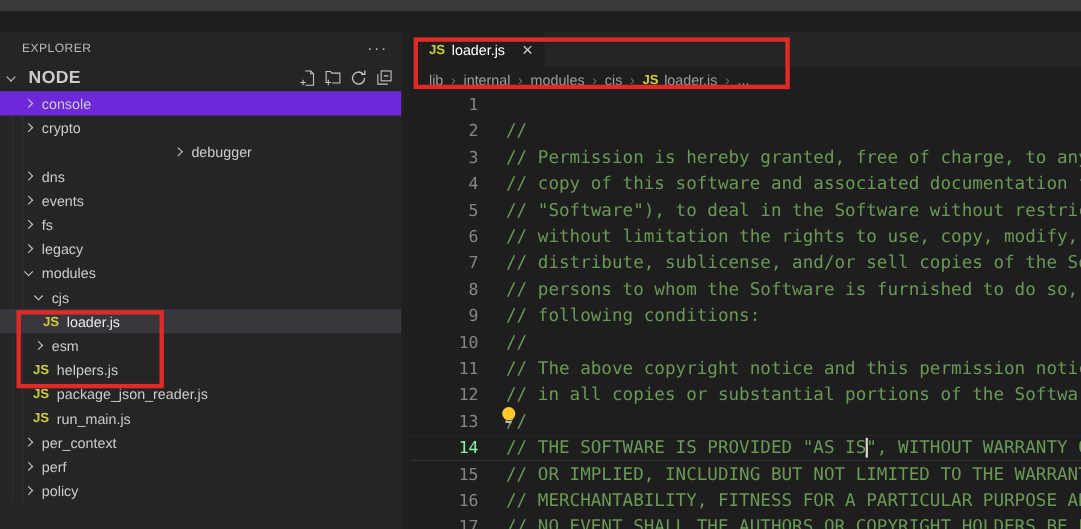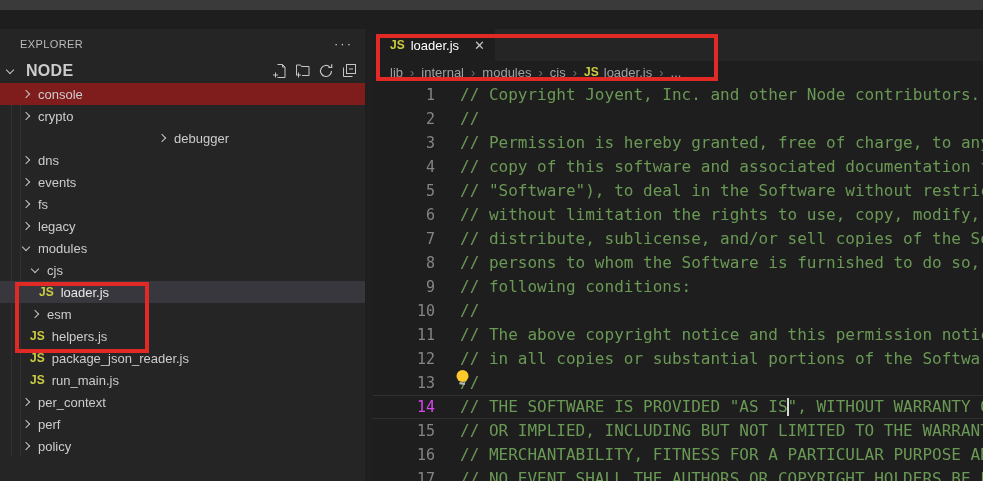--- a/index.html
+++ b/index.html
@@ -24,21 +24,21 @@
   .ellipsis-menu { color: #cccccc; font-size: 13px; letter-spacing: 2px; line-height: 10px; cursor: pointer; }
   .section-header { height: 24px; display: flex; align-items: center; font-size: 16px; font-weight: bold; color: #cccccc; padding-left: 5px; }
   .section-header .label { margin-left: 4px; letter-spacing: .3px; }
   .section-actions { margin-left: auto; margin-right: 16px; display: flex; gap: 7px; }
   .section-actions svg { display: block; cursor: pointer; }
 
   .tree { position: relative; }
   .guide { position: absolute; top: 0; bottom: 0; width: 1px; background: #313131; }
   .g1 { left: 11px; } .g2 { left: 20px; }
   .row { height: 22px; display: flex; align-items: center; font-size: 13px; color: #cccccc; width: 365px; cursor: pointer; position: relative; }
-  .row.hl { background: #7f1d1d; align-items: center; }
+  .row.hl { background: #6d28d9; align-items: center; }
   .row.selected { background: #37373d; color: #e8e8e8; }
   .chev { display: inline-block; width: 6px; height: 6px; border-right: 1.3px solid #c5c5c5; border-bottom: 1.3px solid #c5c5c5; margin: 0 9px 0 2px; flex: none; }
   .chev.right { transform: rotate(-45deg); }
   .chev.down  { transform: rotate(45deg); margin-top: -3px; }
   .jsbadge { color: #cbcb41; font-weight: bold; font-size: 12px; margin-right: 7px; flex: none; font-family: Liberation Sans, sans-serif; }
 
   
   .editor { flex: 1; min-width: 0; display: flex; flex-direction: column; background: #1e1e1e; position: relative; }
   .tabbar { height: 32px; background: #252526; display: flex; flex: none; }
   .tab { width: 122px; background: #1e1e1e; display: flex; align-items: center; padding: 0 10px 0 17px; font-size: 13px; color: #ffffff; flex: none; cursor: pointer; }
@@ -46,21 +46,21 @@
   .tab-close { margin-left: auto; color: #c5c5c5; font-size: 13px; cursor: pointer; }
   .breadcrumb { height: 22px; display: flex; align-items: center; padding-left: 17px; font-size: 13px; color: #a0a0a0; flex: none; white-space: nowrap; }
   .bc-item { cursor: pointer; }
   .bc-sep { color: #6e6e6e; margin: 0 7px; font-size: 13px; }
   .breadcrumb .jsbadge { margin-right: 5px; }
 
   .code { position: relative; flex: 1; overflow: hidden; font-family: "DejaVu Sans Mono", "Liberation Mono", monospace; font-size: 16px; }
   .cline { height: 24px; line-height: 24px; display: flex; white-space: pre; }
   .cline.active { box-shadow: inset 0 1px 0 #303030, inset 0 -1px 0 #303030; }
   .lnum { width: 62px; text-align: right; color: #858585; font-size: 15px; flex: none; cursor: text; }
-  .cline.active .lnum { color: #d946ef; }
+  .cline.active .lnum { color: #86efac; }
   .ltext { margin-left: 25px; color: #6a9955; cursor: text; }
   .caret { display: inline-block; width: 2px; height: 18px; background: #d7d7d7; margin: 0 -1px; vertical-align: middle; position: relative; top: -1px; }
 
   .lightbulb { position: absolute; left: 81px; top: 286px; z-index: 5; cursor: pointer; }
 
   
   .annot { position: absolute; border: 4px solid #e12a26; z-index: 20; pointer-events: none; }
 </style>
 </head>
 <body>
@@ -195,21 +195,21 @@
         <span class="bc-sep">›</span>
         <span class="bc-item">...</span>
       </div>
     <div class="code">
       <div class="lightbulb">
         <svg width="17" height="19" viewBox="0 0 17 19">
           <circle cx="8.5" cy="7" r="6" fill="#fdca29"></circle>
           <rect x="5.5" y="13.4" width="5.5" height="2.2" fill="#b9b9b9" transform="rotate(8 8 14)"></rect>
         </svg>
       </div>
-    <div class="cline"><span class="lnum">1</span><span class="ltext">// Copyright Joyent, Inc. and other Node contributors.</span></div>
+    <div class="cline"><span class="lnum">1</span></div>
         <div class="cline"><span class="lnum">2</span><span class="ltext">//</span></div>
         <div class="cline"><span class="lnum">3</span><span class="ltext">// Permission is hereby granted, free of charge, to any person obtaining a</span></div>
         <div class="cline"><span class="lnum">4</span><span class="ltext">// copy of this software and associated documentation files (the</span></div>
         <div class="cline"><span class="lnum">5</span><span class="ltext">// "Software"), to deal in the Software without restriction, including</span></div>
         <div class="cline"><span class="lnum">6</span><span class="ltext">// without limitation the rights to use, copy, modify, merge, publish,</span></div>
         <div class="cline"><span class="lnum">7</span><span class="ltext">// distribute, sublicense, and/or sell copies of the Software, and to permit</span></div>
         <div class="cline"><span class="lnum">8</span><span class="ltext">// persons to whom the Software is furnished to do so, subject to the</span></div>
         <div class="cline"><span class="lnum">9</span><span class="ltext">// following conditions:</span></div>
         <div class="cline"><span class="lnum">10</span><span class="ltext">//</span></div>
         <div class="cline"><span class="lnum">11</span><span class="ltext">// The above copyright notice and this permission notice shall be included</span></div>

